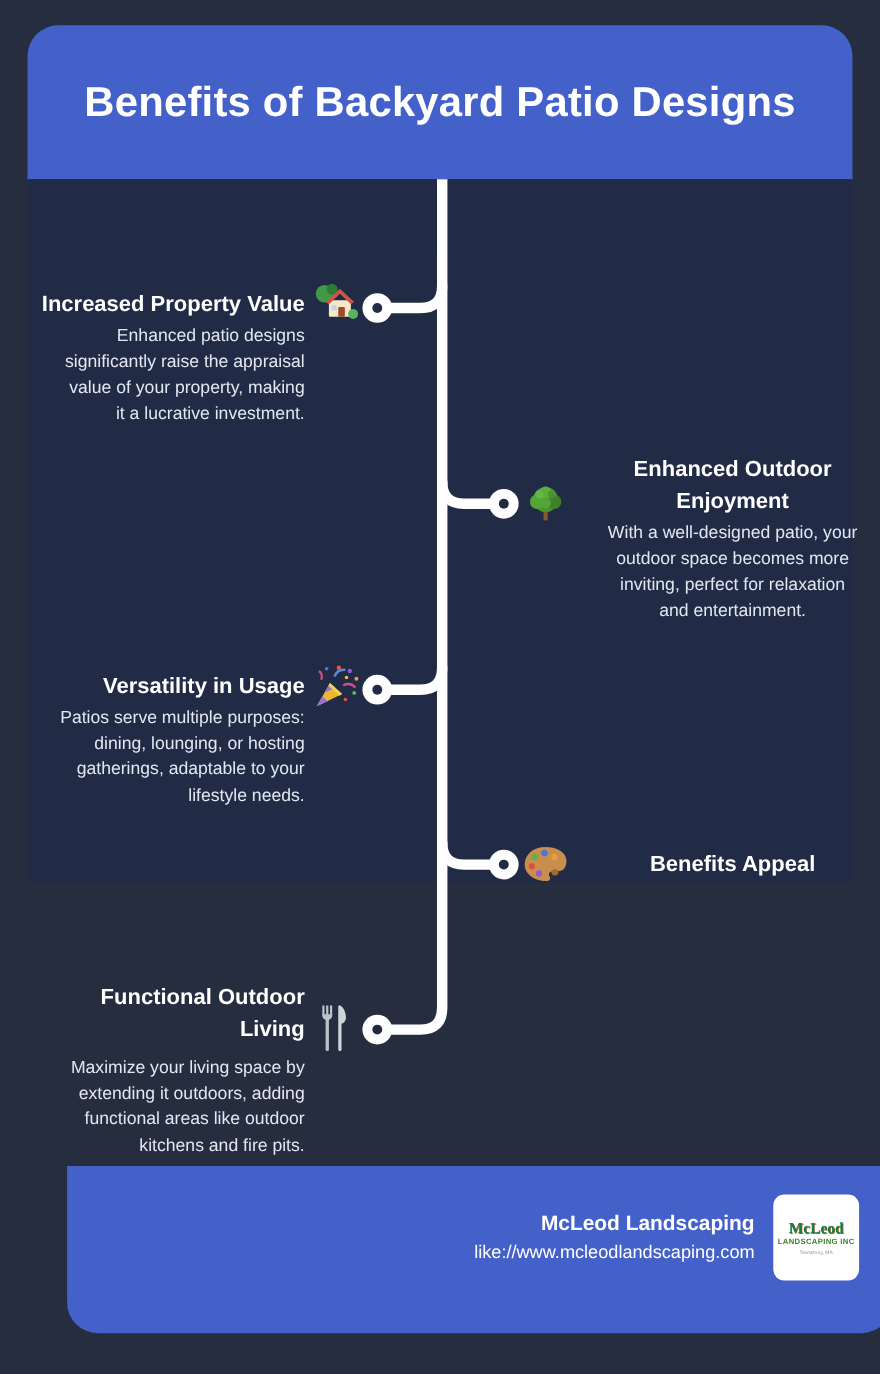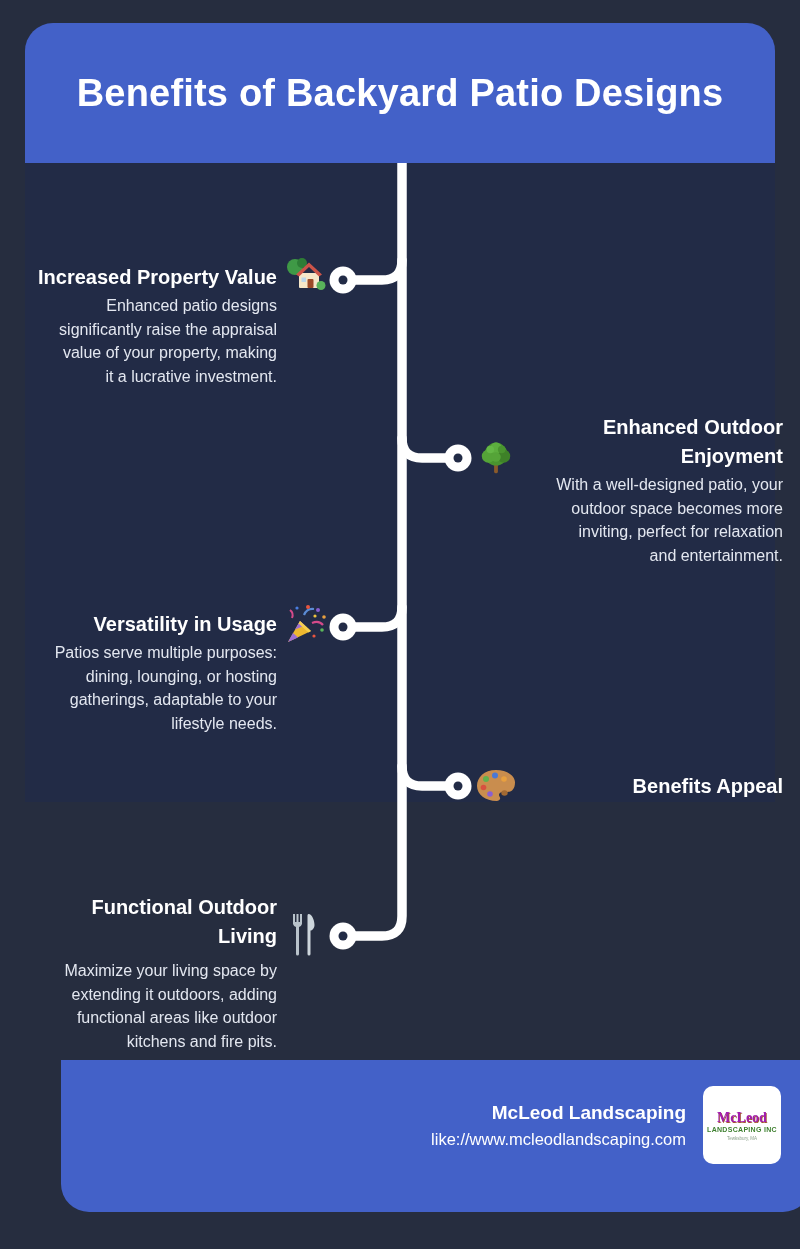--- a/index.html
+++ b/index.html
@@ -43,21 +43,21 @@
   .item { position: absolute; }
   .item .title {
     font-size: 20px; font-weight: bold; color: #ffffff;
     line-height: 29px; white-space: pre-line;
   }
   .item .desc {
     font-size: 16px; color: var(--desc-color);
     line-height: 23.5px; white-space: pre-line; margin-top: 2px;
   }
   .item-left { text-align: right; left: -40px; width: 292px; }
-  .item-right { text-align: right; left: 500px; width: 258px; }
+  .item-right { text-align: center; left: 512px; width: 258px; }
   .gap .desc { margin-top: 8px; }
   .icon { position: absolute; line-height: 0; }
   .footer {
     position: absolute;
     left: 0; top: 1037px;
     width: 750px; height: 152px;
     background: var(--accent);
     border-radius: 0 0 28px 28px;
     margin-left: 36px;
   }
@@ -69,21 +69,21 @@
   .footer-url { font-size: 16.5px; margin-top: 6px; white-space: nowrap; }
   .logo-card {
     position: absolute; left: 642px; top: 26px;
     width: 78px; height: 78px;
     background: #ffffff; border-radius: 10px;
     display: flex; flex-direction: column;
     align-items: center; justify-content: center;
   }
   .logo-line1 {
     font-family: "Liberation Serif", serif;
-    font-weight: bold; font-size: 14px; color: #a21caf;
+    font-weight: bold; font-size: 14px; color: #15803d;
     text-shadow: 0.6px 0.6px 0 #a0522d;
     line-height: 15px;
   }
   .logo-line2 {
     font-weight: bold; font-size: 7px; color: #3f8030;
     letter-spacing: 0.3px; line-height: 9px;
   }
   .logo-line3 {
     font-size: 4.5px; color: #8aa08a; margin-top: 2px; line-height: 5px;
   }

